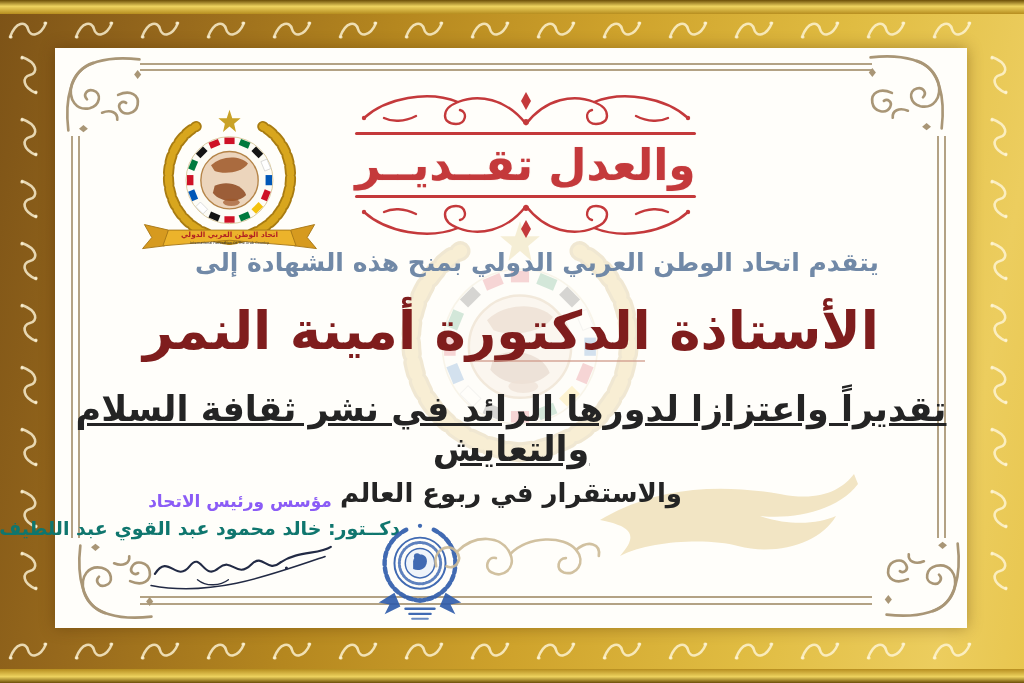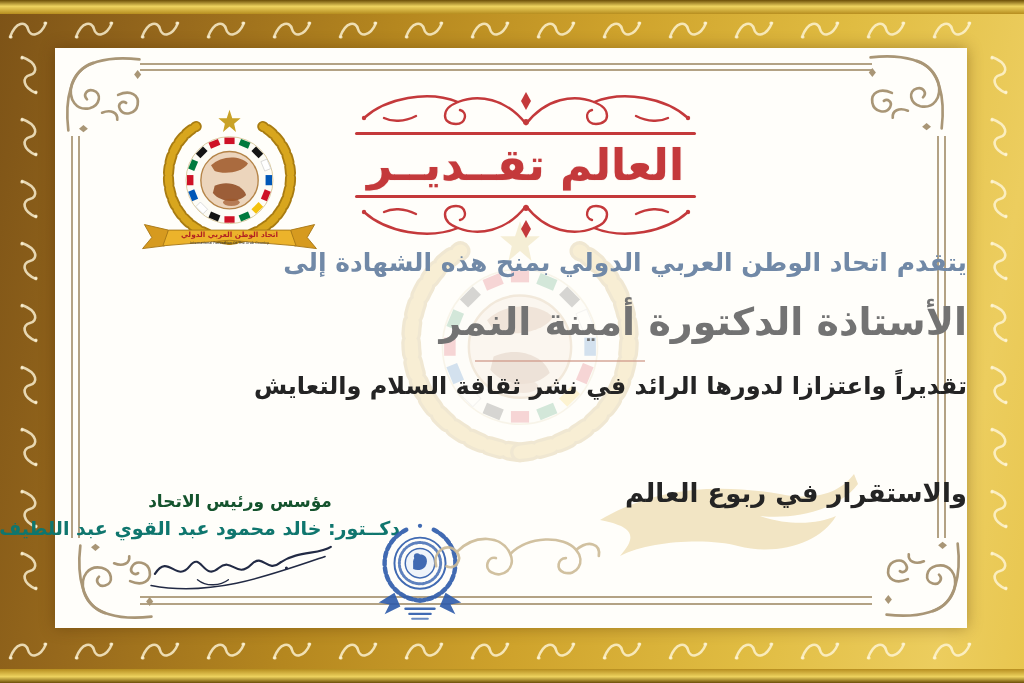--- a/index.html
+++ b/index.html
@@ -37,29 +37,29 @@
   .wm-ribbon{position:absolute;left:535px;top:412px;width:270px;height:150px;opacity:.75;}
   .logo{position:absolute;left:82px;top:60px;width:185px;height:148px;}
   .title-block{position:absolute;left:298px;top:42px;width:345px;text-align:center;}
   .tf{width:340px;height:40px;display:block;margin:0 auto;}
   .tf.flip{transform:scaleY(-1);}
   .red-line{height:3px;background:#c4393b;border-radius:2px;margin:2px 2px;}
   .cert-title{
     direction:rtl;color:#c4393b;font-weight:bold;font-size:44px;line-height:56px;
     text-shadow:0 0 1px rgba(196,57,59,.4);
   }
-  .textline{position:absolute;left:0;right:0;direction:rtl;font-weight:bold;}
+  .textline{position:absolute;left:0;right:0;text-align:center;direction:rtl;font-weight:bold;}
   .intro{top:200px;left:52px;font-size:25px;color:#7189a7;}
-  .recipient{top:252px;font-size:38px;color:#737373;letter-spacing:0;}
+  .recipient{top:252px;font-size:53px;color:#7f1d1d;letter-spacing:0;}
   .name-underline{position:absolute;left:420px;top:312px;width:170px;height:2px;background:#cf9a8a;opacity:.65;}
-  .b1{top:324px;font-size:24px;color:#242424;}
+  .b1{top:341px;font-size:35px;color:#242424;text-decoration:underline;}
   .b2{top:387px;font-size:26px;color:#242424;}
   .b3{top:430px;font-size:26px;color:#242424;}
   .sig-block{position:absolute;left:25px;top:443px;width:320px;text-align:center;direction:rtl;}
-  .sig-role{font-size:17px;font-weight:bold;color:#14532d;}
+  .sig-role{font-size:17px;font-weight:bold;color:#8b5cf6;}
   .sig-name{font-size:19px;font-weight:bold;color:#0f766e;margin-top:6px;white-space:nowrap;}
   .sig-script{width:200px;height:58px;margin-top:2px;}
   .stamp{position:absolute;left:306px;top:468px;width:118px;height:114px;opacity:.9;}
   .mid-flourish{position:absolute;left:375px;top:477px;width:175px;height:62px;opacity:.9;}
   .defs-holder{position:absolute;width:0;height:0;overflow:hidden;}
 </style>
 </head>
 <body>
 
 <div class="stage">
@@ -264,21 +264,21 @@
         <text x="100" y="140" text-anchor="middle" font-size="8" font-weight="bold" fill="#b22222" font-family="DejaVu Sans, sans-serif" direction="rtl">اتحاد الوطن العربي الدولي</text>
         <text x="100" y="147.5" text-anchor="middle" font-size="3.8" fill="#3a3a3a" font-family="DejaVu Sans, sans-serif">International Federation Of The Arab Country</text>
       </g>
     </svg>
 
     <div class="title-block">
       <svg class="tf" viewBox="0 0 340 40">
           <use href="#title-flourish"></use>
         </svg>
       <div class="red-line"></div>
-      <div class="cert-title">العالم تقــديــر</div>
+      <div class="cert-title">والعدل تقــديــر</div>
       <div class="red-line"></div>
       <svg class="tf flip" viewBox="0 0 340 40">
           <use href="#title-flourish"></use>
         </svg>
     </div>
 
     <div class="textline intro">يتقدم اتحاد الوطن العربي الدولي بمنح هذه الشهادة إلى</div>
     <div class="textline recipient">الأستاذة الدكتورة أمينة النمر</div>
     <div class="name-underline"></div>
     <div class="textline b1">تقديراً واعتزازا لدورها الرائد في نشر ثقافة السلام والتعايش</div>

